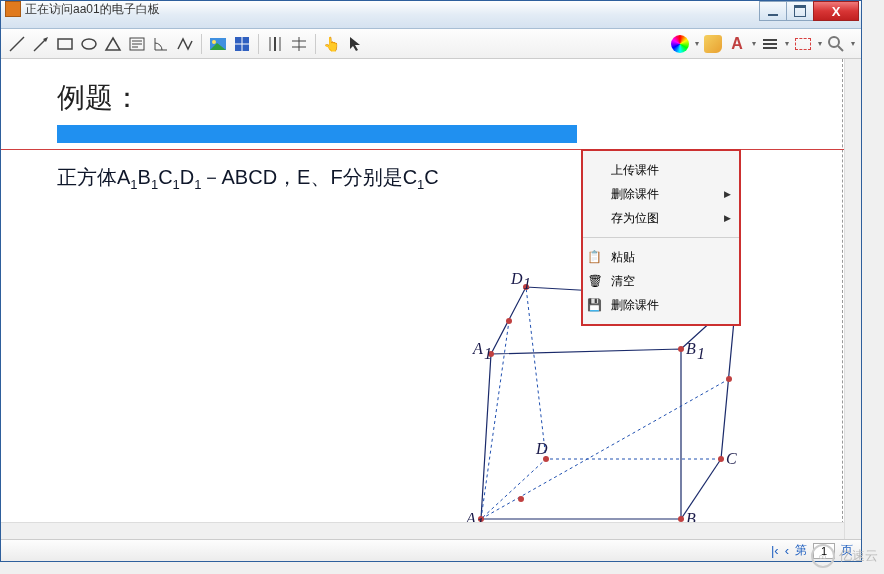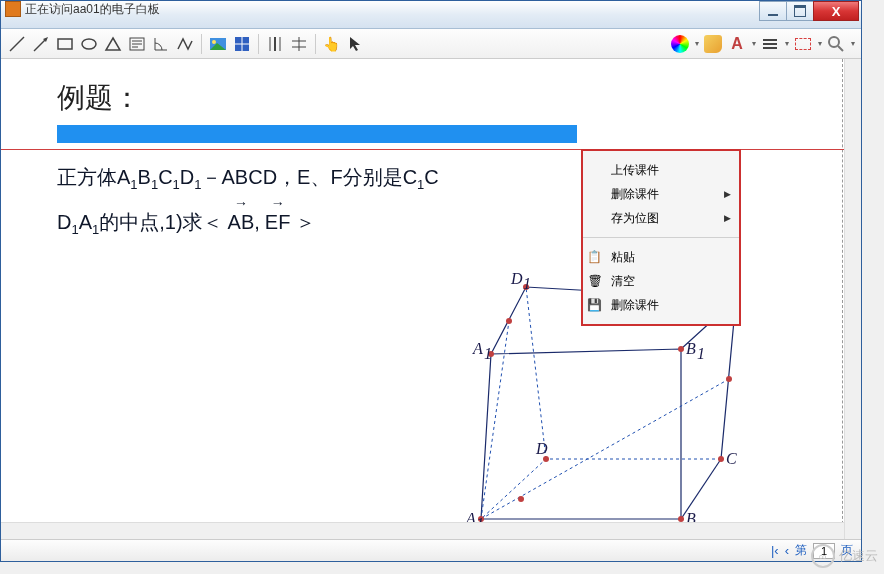--- a/index.html
+++ b/index.html
@@ -187,23 +187,20 @@
   <div class="canvas-area">
     <div class="ruler-v"></div>
     <div class="ruler-h"></div>
 
     <div class="content">
       <div class="title">例题：</div>
       <div class="blue-bar"></div>
       <div class="math-line">
         <span>正方体A</span><span class="sub">1</span><span>B</span><span class="sub">1</span><span>C</span><span class="sub">1</span><span>D</span><span class="sub">1</span><span>－ABCD，E、F分别是C</span><span class="sub">1</span><span>C</span>
       </div>
-      <div class="math-line">
-        <span>D</span><span class="sub">1</span><span>A</span><span class="sub">1</span><span>的中点,1)求＜</span> <span class="vec">AB</span><span>,</span> <span class="vec">EF</span> <span>＞</span>
-      </div>
     </div>
 
     <div class="diagram">
       <svg width="300" height="300">
         <polyline class="solid-line" points="20,290 220,290 220,120 30,125 20,290"></polyline>
         <polyline class="solid-line" points="220,290 260,230"></polyline>
         <polyline class="dashed-line" points="260,230 85,230 20,290"></polyline>
         <polyline class="dashed-line" points="85,230 65,58"></polyline>
         <polyline class="solid-line" points="30,125 65,58 275,70 220,120"></polyline>
         <polyline class="solid-line" points="260,230 275,70"></polyline>

